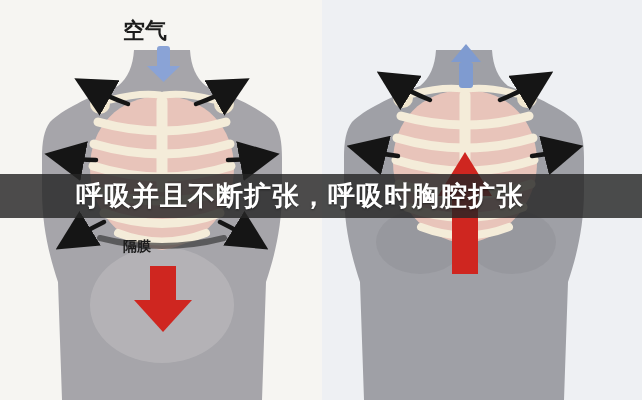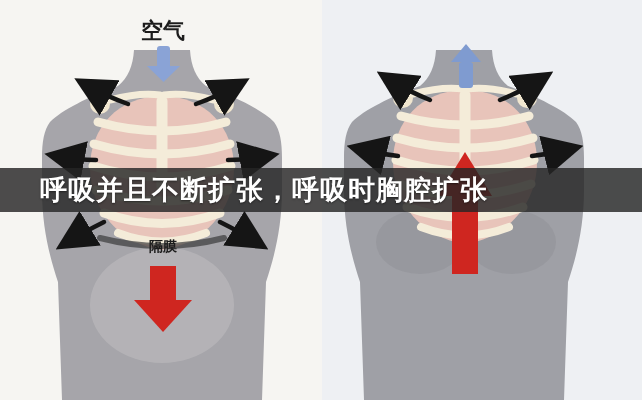--- a/index.html
+++ b/index.html
@@ -9,34 +9,33 @@
     width: 642px;
     height: 400px;
     overflow: hidden;
     background: #f5f4f2;
   }
   .stage svg { position: absolute; left: 0; top: 0; }
   .label {
     position: absolute;
     color: #1c1c1c;
     font-weight: 700;
-    text-align: center;
     user-select: none;
   }
   .air-label   { left: 123px; top: 16px;  width: 80px; font-size: 22px; }
   .diaphragm-label { left: 123px; top: 238px; width: 80px; font-size: 14px; }
   .caption-banner {
     position: absolute;
-    left: 0; top: 168px;
+    left: 0; top: 174px;
     width: 642px; height: 44px;
     background: rgba(38,38,38,0.82);
     display: flex;
     align-items: center;
     box-sizing: border-box;
-    padding-left: 40px;
+    padding-left: 76px;
   }
   .caption-banner span {
     color: #ffffff;
     font-size: 27px;
     font-weight: 700;
     letter-spacing: 1px;
     white-space: nowrap;
     text-shadow: 0 1px 2px rgba(0,0,0,0.45);
   }
 </style>

